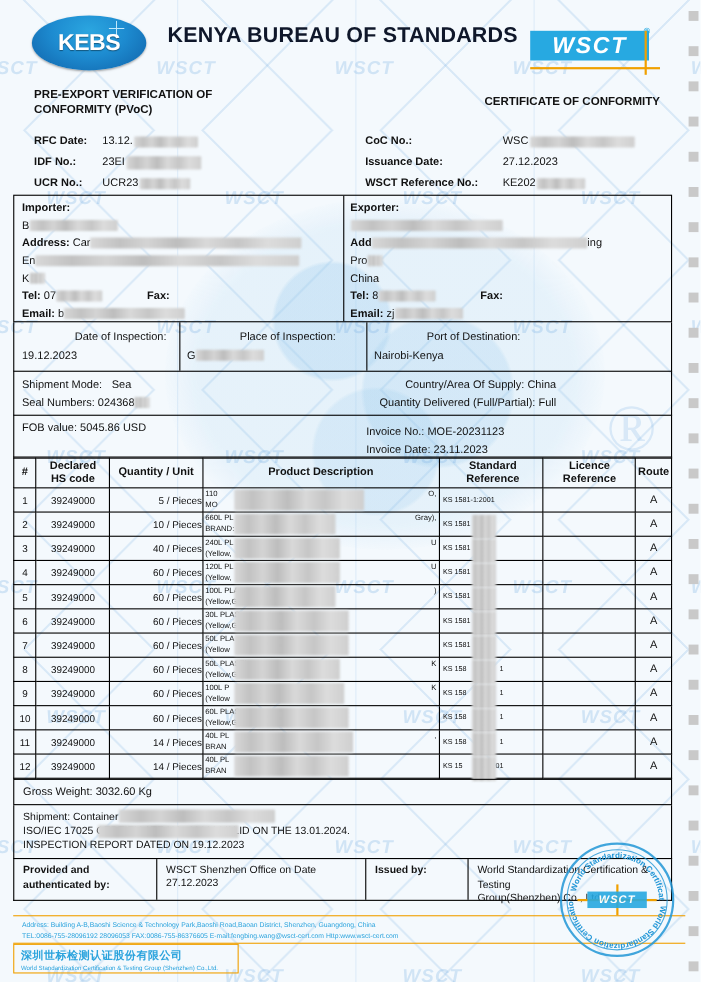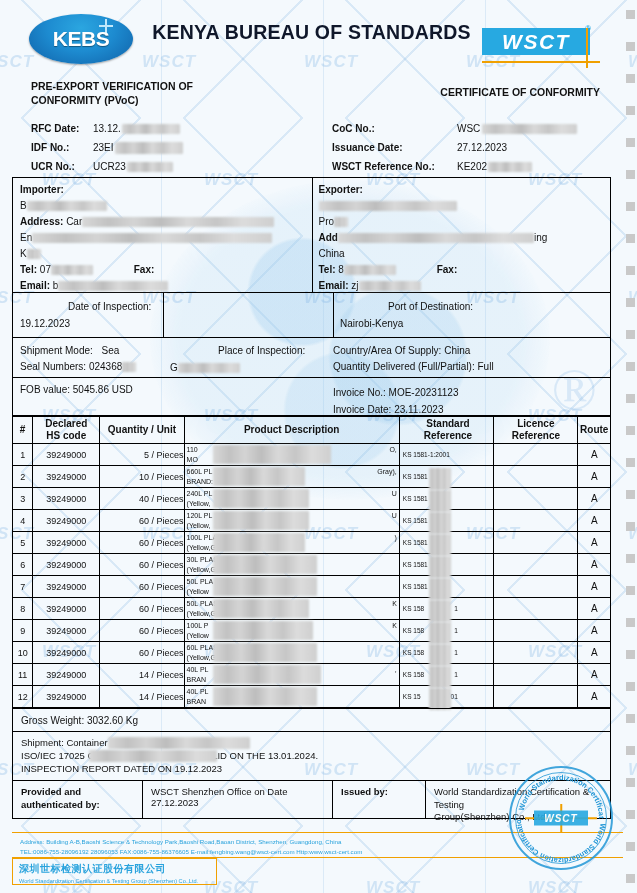--- a/index.html
+++ b/index.html
@@ -177,21 +177,21 @@
   .redact.tall { height: 12px; }
 
   .insp-box { position: relative; height: 45px; font-size: 10px; color: #111; }
   .insp-cell { position: absolute; top: 5px; }
   .insp-cell .lab { font-size: 10px; line-height: 17px; padding-left: 48px; }
   .insp-cell .val { font-size: 10px; line-height: 17px; }
   .vdiv { position: absolute; top: 0; bottom: 0; width: 1px; background: #000; }
 
   .ship-box { position: relative; height: 40px; font-size: 10px; color: #111; }
   .ship-l { position: absolute; left: 7px; top: 5px; line-height: 16px; }
-  .ship-r { position: absolute; left: 320px; top: 5px; line-height: 16px; }
+  .ship-r { position: absolute; left: 332px; top: 5px; line-height: 16px; text-align: right; }
 
   .fob-box { position: relative; height: 38px; font-size: 10px; color: #111; }
   .fob-l { position: absolute; left: 7px; top: 6px; }
   .fob-r { position: absolute; left: 320px; top: 6px; line-height: 17px; }
 
   
   table.prod {
     width: 100%; border-collapse: collapse;
     font-size: 9px; color: #111;
     table-layout: fixed;
@@ -431,24 +431,24 @@
           <span>b</span><span class="redact" style="width:110px;"></span>
         </div>
       </div>
 
       <div class="party">
         <div class="lab">Exporter:</div>
         <div class="line">
           <span class="redact" style="width:138px;"></span>
         </div>
         <div class="line">
+          <span class="b">Add</span><span class="redact" style="width:196px;"></span><span>ing</span>
+        </div>
+        <div class="line">
           <span>Pro</span><span class="redact" style="width:14px;"></span>
-        </div>
-        <div class="line">
-          <span class="b">Add</span><span class="redact" style="width:196px;"></span><span>ing</span>
         </div>
         <div class="line">China</div>
         <div class="line">
           <span class="b">Tel:</span>
           <span>8</span><span class="redact" style="width:52px;"></span>
           <span class="b" style="margin-left:38px;">Fax:</span>
         </div>
         <div class="line">
           <span class="b">Email:</span>
           <span>zj</span><span class="redact" style="width:62px;"></span>
@@ -456,21 +456,21 @@
       </div>
     </div>
 
     <div class="box insp-box">
       <div class="vdiv" style="left:150px;"></div>
       <div class="vdiv" style="left:320px;"></div>
       <div class="insp-cell" style="left:7px;">
         <div class="lab">Date of Inspection:</div>
         <div class="val">19.12.2023</div>
       </div>
-      <div class="insp-cell" style="left:157px;margin-top:44px;">
+      <div class="insp-cell" style="left:157px;">
         <div class="lab">Place of Inspection:</div>
         <div class="val">
           <span>G</span><span class="redact" style="width:62px;"></span>
         </div>
       </div>
       <div class="insp-cell" style="left:327px;">
         <div class="lab">Port of Destination:</div>
         <div class="val">Nairobi-Kenya</div>
       </div>
     </div>

